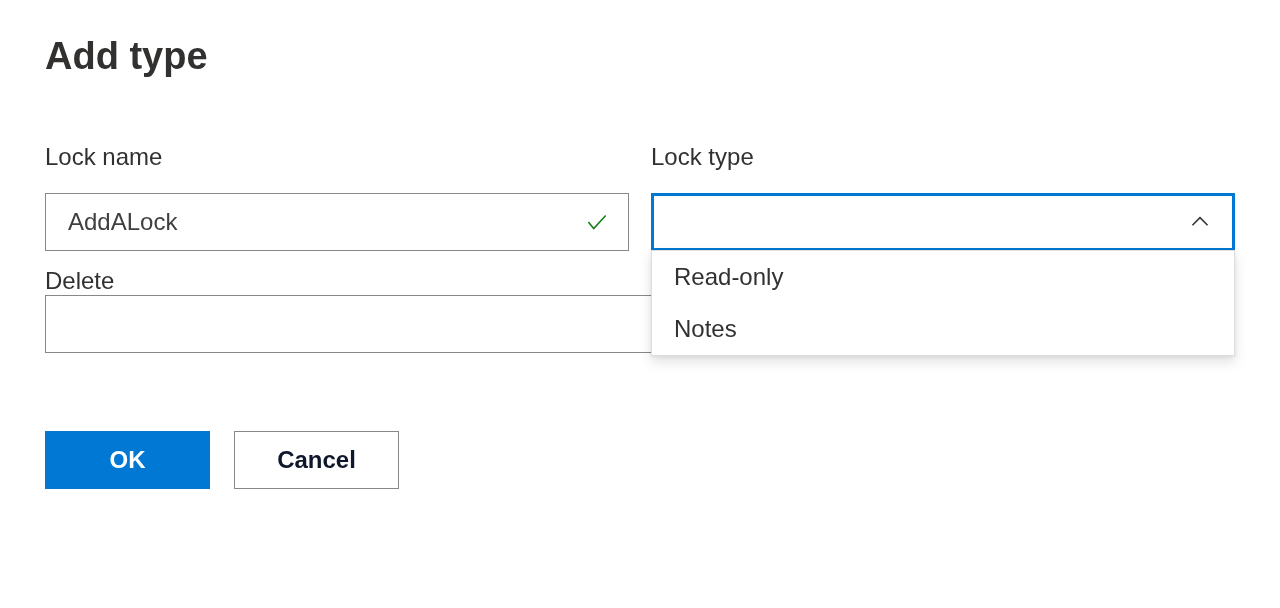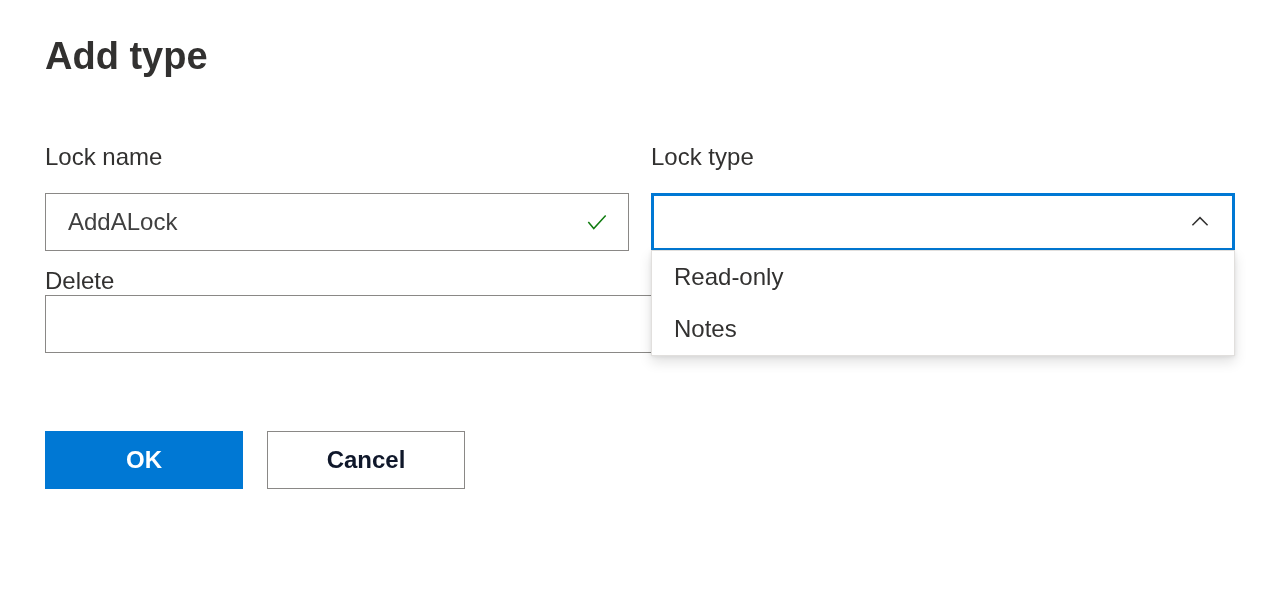--- a/index.html
+++ b/index.html
@@ -118,21 +118,21 @@
       background: #ffffff;
       outline: none;
       font-family: inherit;
     }
     .button-row {
       display: flex;
       gap: 24px;
     }
     .btn {
       height: 58px;
-      width: 198px;
+      width: 165px;
       font-size: 24px;
       font-weight: 600;
       border: none;
       cursor: pointer;
       font-family: inherit;
     }
     .btn-primary {
       background: #0078d4;
       color: #ffffff;
     }

